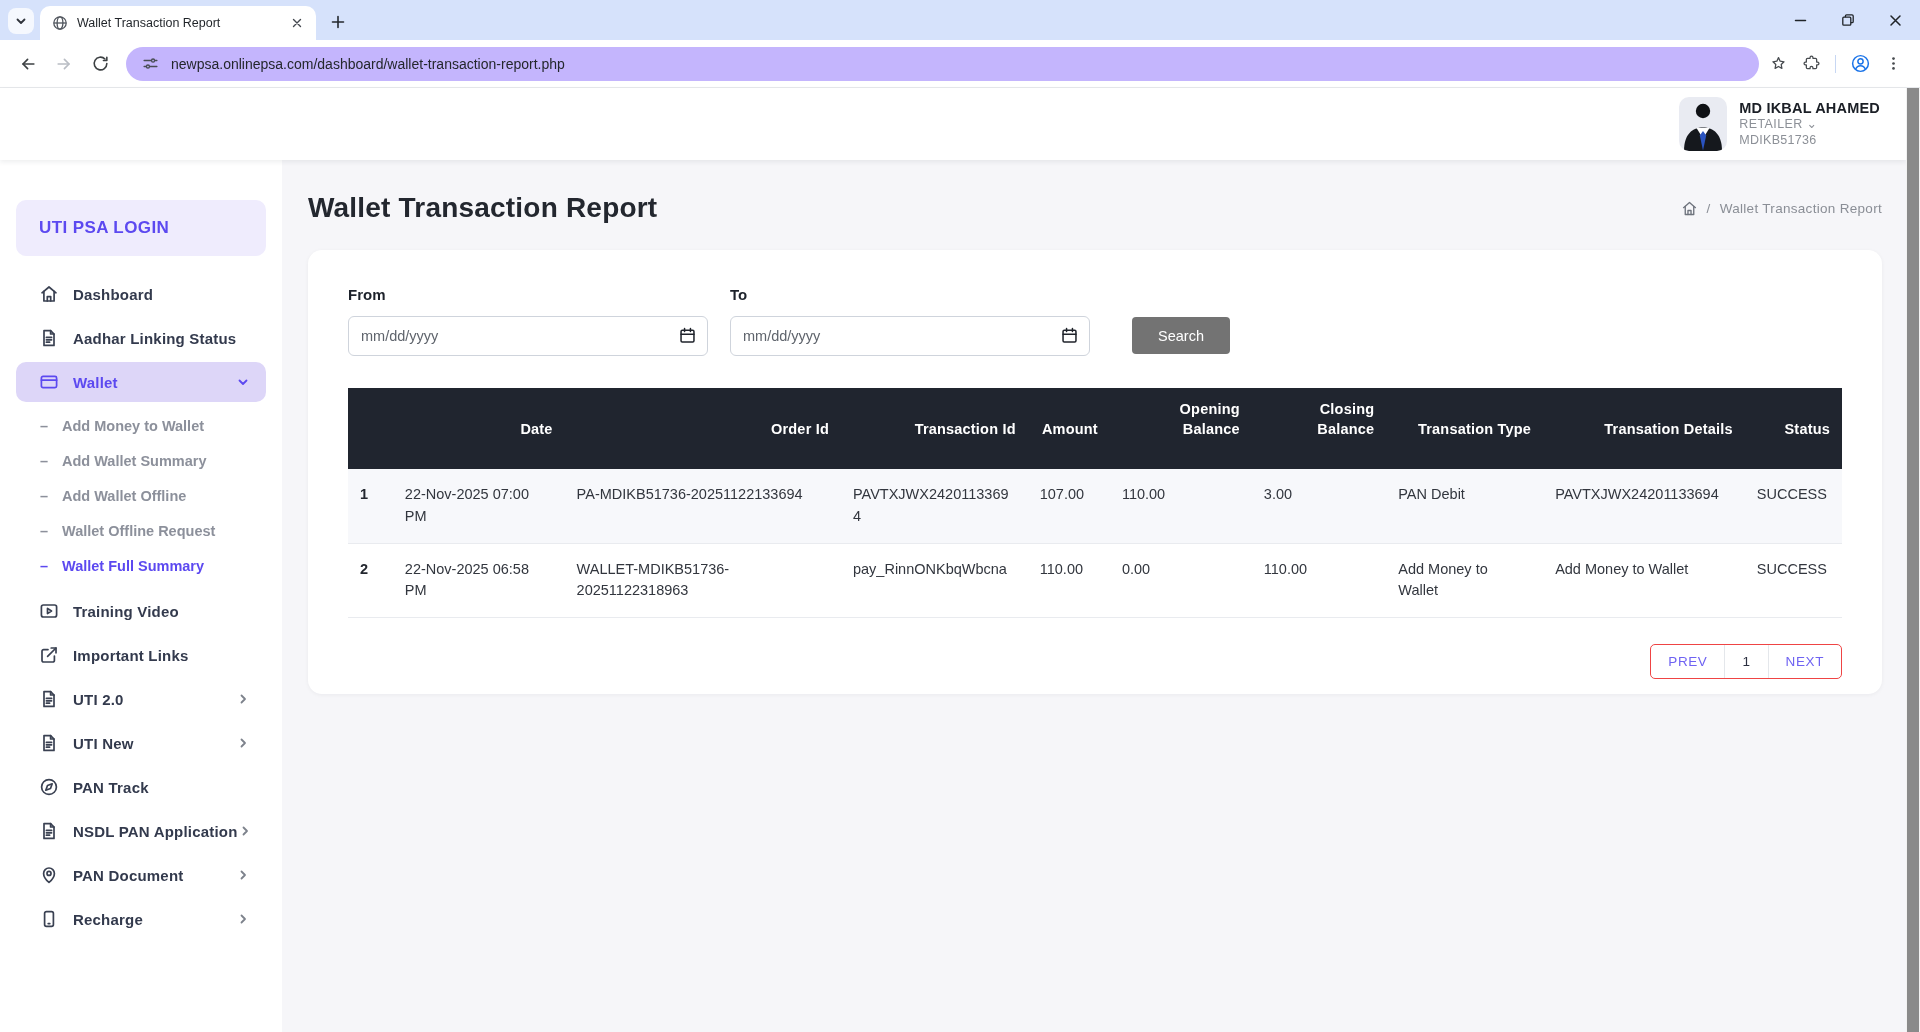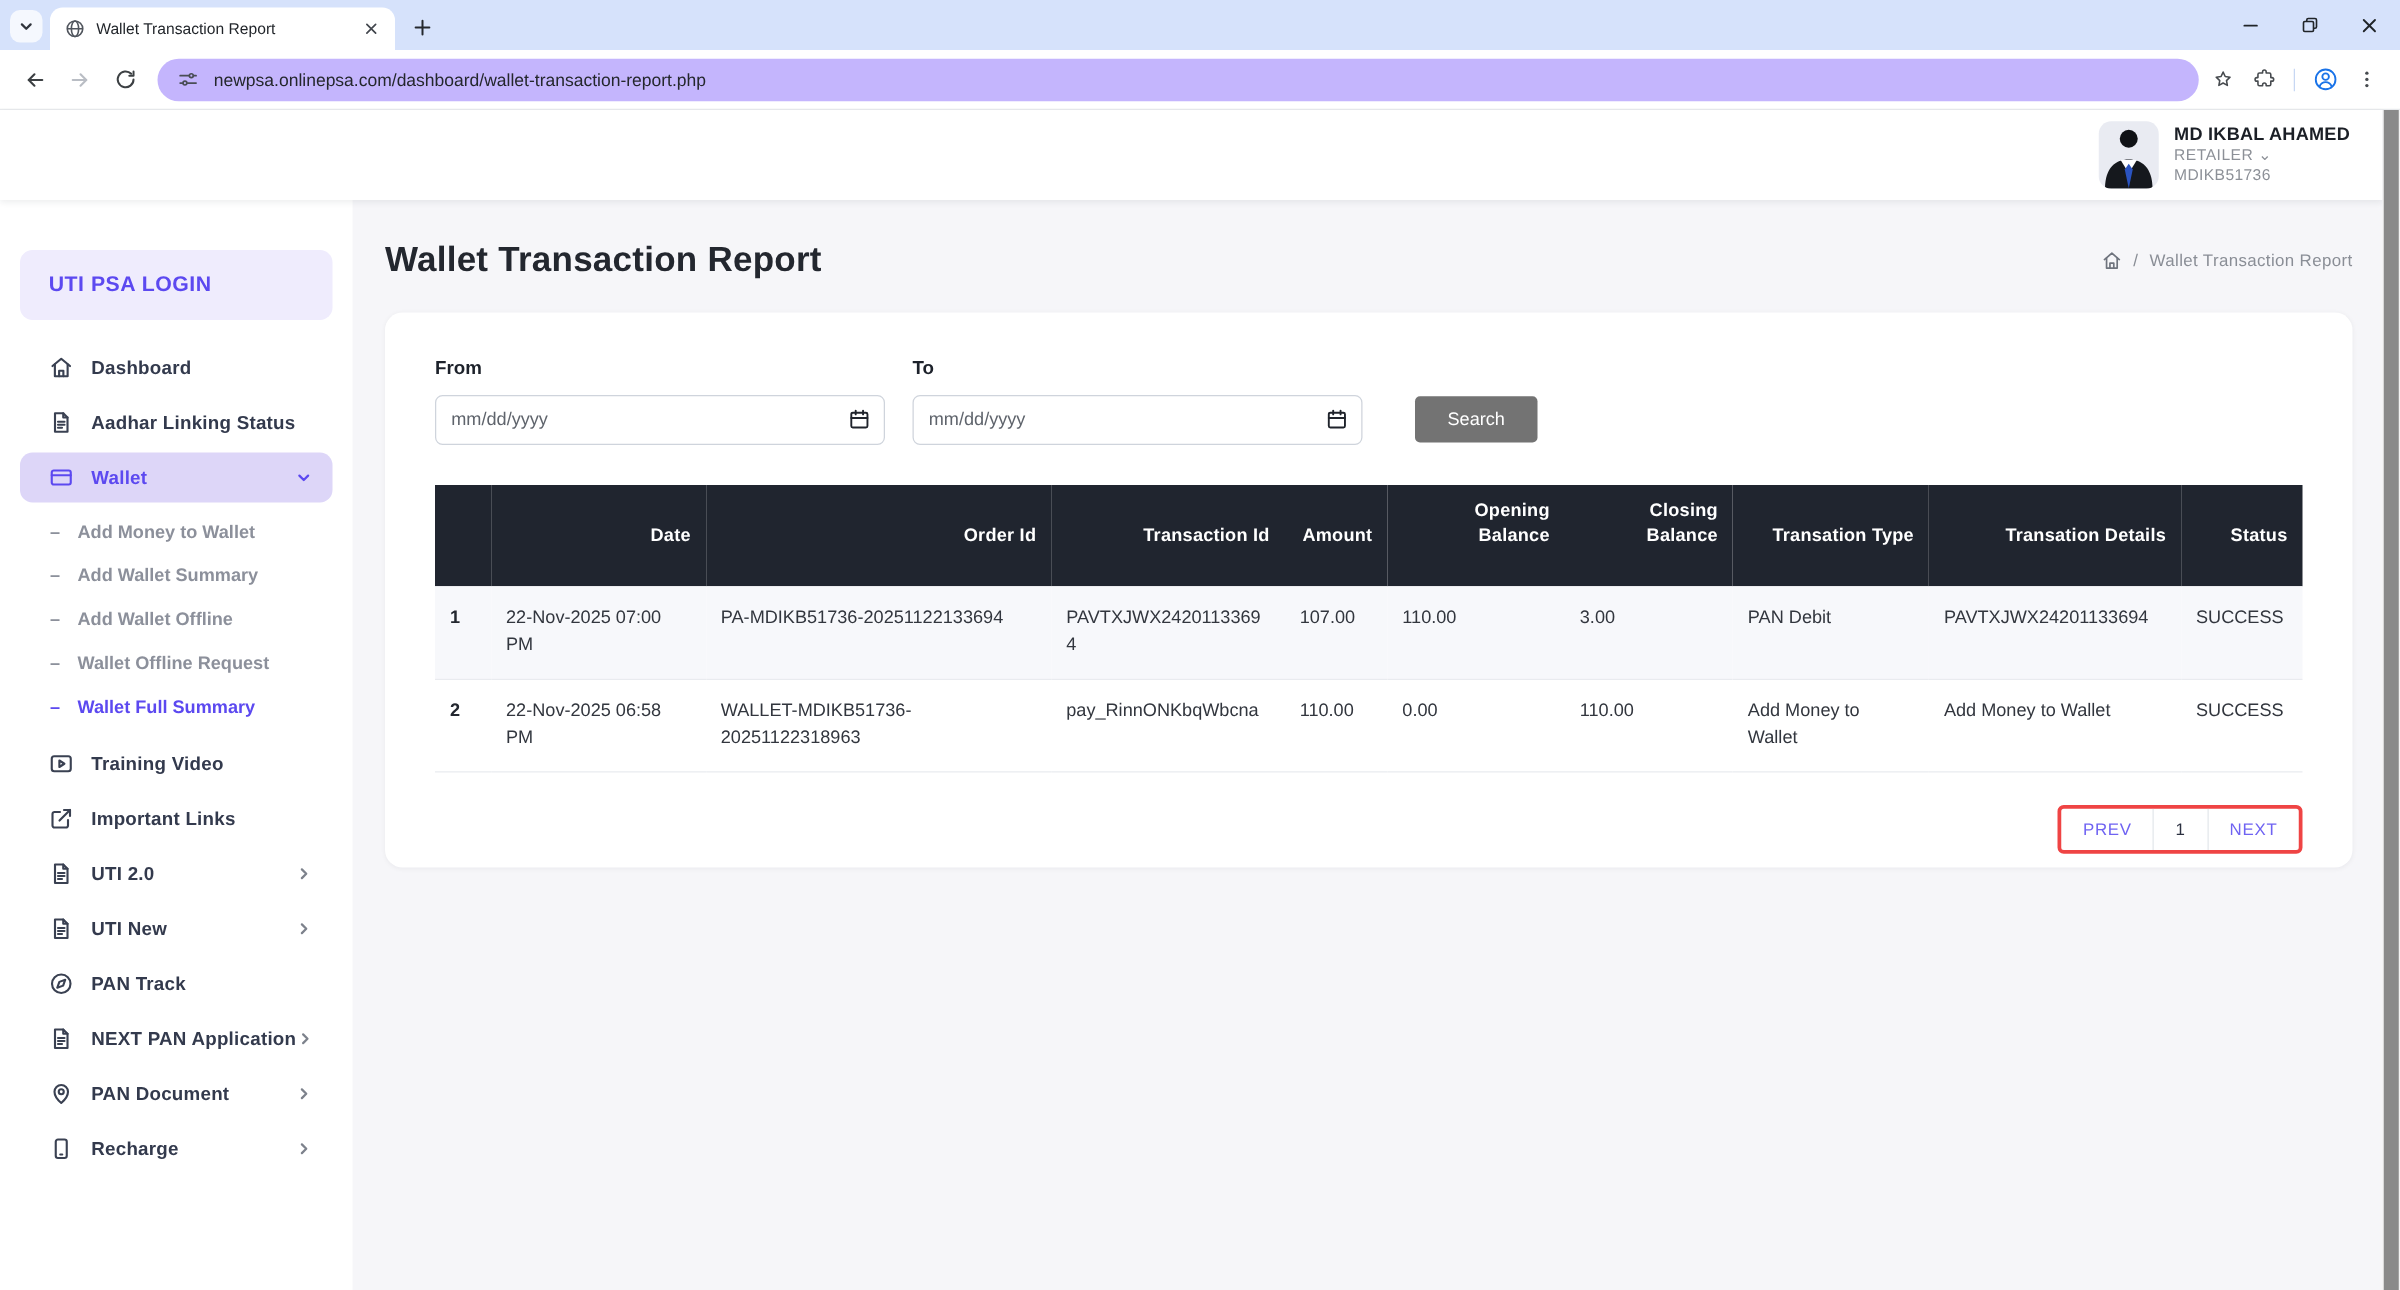--- a/index.html
+++ b/index.html
@@ -80,21 +80,21 @@
 
   table.report { width:100%; margin-top:32px; border-collapse:collapse; table-layout:fixed; }
   table.report th { background:#20252f; color:#fff; text-align:right; font-size:14.5px; font-weight:bold;
     padding:12px 12px 30px 12px; vertical-align:bottom; line-height:1.35; letter-spacing:.2px; }
   table.report td { font-size:14.5px; color:#32363e; padding:15px 12px; vertical-align:top; line-height:1.5;
     border-bottom:1px solid #e9ebef; word-wrap:break-word; }
   table.report tbody tr:nth-child(odd) { background:#f7f8fb; }
   table.report td.sno { font-weight:bold; color:#23272f; }
 
   .pager-row { display:flex; justify-content:flex-end; margin-top:26px; }
-  .pager { display:inline-flex; border:3px solid #ef4444; border-radius:5px; overflow:hidden; background:#fff; }
+  .pager { display:inline-flex; border:1px solid #ef4444; border-radius:5px; overflow:hidden; background:#fff; }
   .pg { padding:9px 17px; font-size:13.5px; letter-spacing:.6px; color:#6f63f2; cursor:pointer; }
   .pg.page { color:#2b3040; border-left:1px solid #e4e7eb; border-right:1px solid #e4e7eb; }
 </style>
 </head>
 <body>
 
 <div class="tabstrip">
   <div class="tab-search-btn">
     <span>
       <svg width="14" height="14" viewBox="0 0 14 14" fill="none" stroke="currentColor" stroke-width="1.8" stroke-linecap="round" stroke-linejoin="round">
@@ -343,21 +343,21 @@
           <span class="s-label">PAN Track</span>
         </div>
         <div class="side-item">
           <span class="s-icon">
             <svg width="20" height="20" viewBox="0 0 20 20" fill="none" stroke="currentColor" stroke-width="1.7" stroke-linecap="round" stroke-linejoin="round">
               <path d="M5 2.6h6.6l3.4 3.4v11.4H5z"></path>
               <path d="M11.6 2.6V6H15"></path>
               <path d="M7.4 9.4h5.2M7.4 11.8h5.2M7.4 14.2h3.2"></path>
             </svg>
           </span>
-          <span class="s-label">NEXT PAN Application</span>
+          <span class="s-label">NSDL PAN Application</span>
           <span class="s-chev">
             <svg width="14" height="14" viewBox="0 0 14 14" fill="none" stroke="currentColor" stroke-width="1.8" stroke-linecap="round" stroke-linejoin="round">
               <path d="M5.5 3.5 9 7l-3.5 3.5"></path>
             </svg>
           </span>
         </div>
         <div class="side-item">
           <span class="s-icon">
             <svg width="20" height="20" viewBox="0 0 20 20" fill="none" stroke="currentColor" stroke-width="1.7" stroke-linecap="round" stroke-linejoin="round">
               <path d="M10 17.4S4.6 12.8 4.6 8.4a5.4 5.4 0 0 1 10.8 0c0 4.4-5.4 9-5.4 9z"></path>

